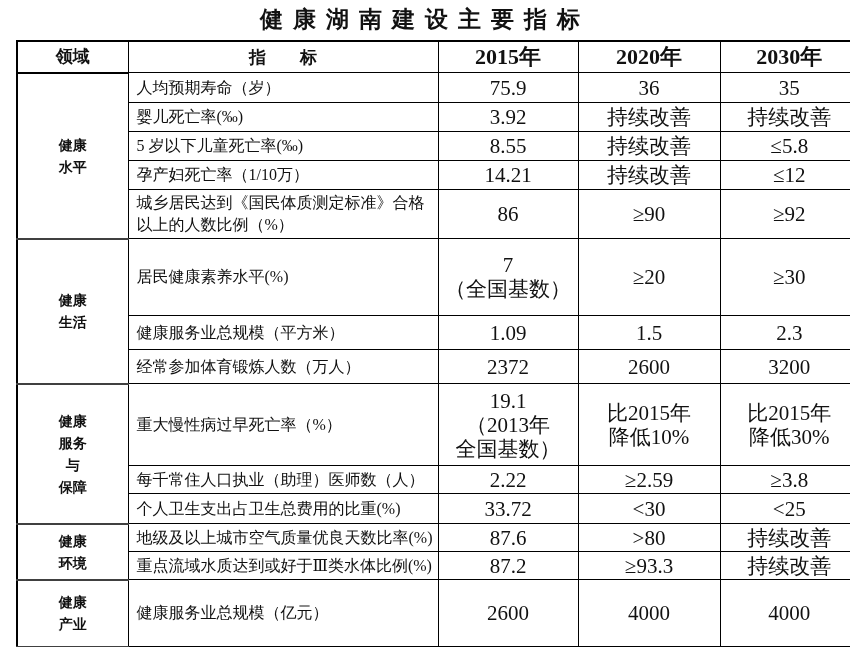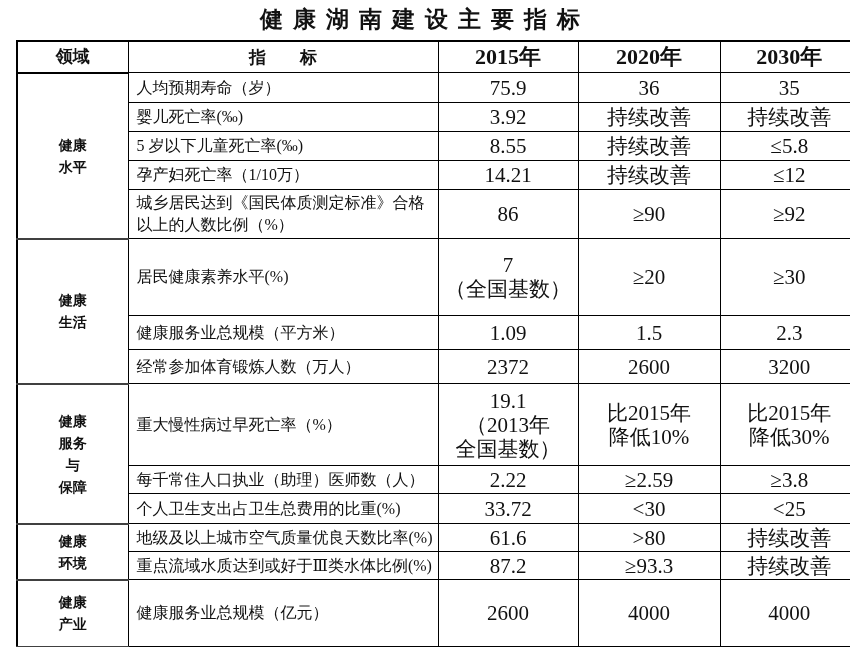--- a/index.html
+++ b/index.html
@@ -145,21 +145,21 @@
     <td class="ind">个人卫生支出占卫生总费用的比重(%)</td>
     <td class="val">33.72</td>
     <td class="val">&lt;30</td>
     <td class="val">&lt;25</td>
   </tr>
 
   <tr style="height:28px">
     <td class="group" rowspan="2">健康
 环境</td>
     <td class="ind">地级及以上城市空气质量优良天数比率(%)</td>
-    <td class="val">61.6</td>
+    <td class="val">87.6</td>
     <td class="val">&gt;80</td>
     <td class="val">持续改善</td>
   </tr>
   <tr style="height:28px">
     <td class="ind">重点流域水质达到或好于Ⅲ类水体比例(%)</td>
     <td class="val">87.2</td>
     <td class="val">≥93.3</td>
     <td class="val">持续改善</td>
   </tr>
 

